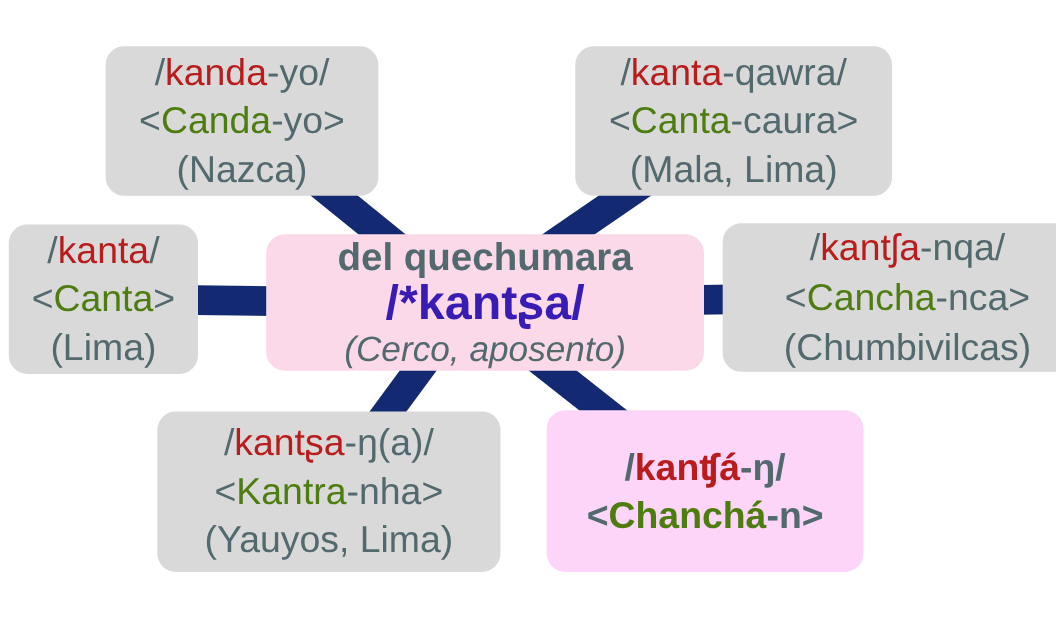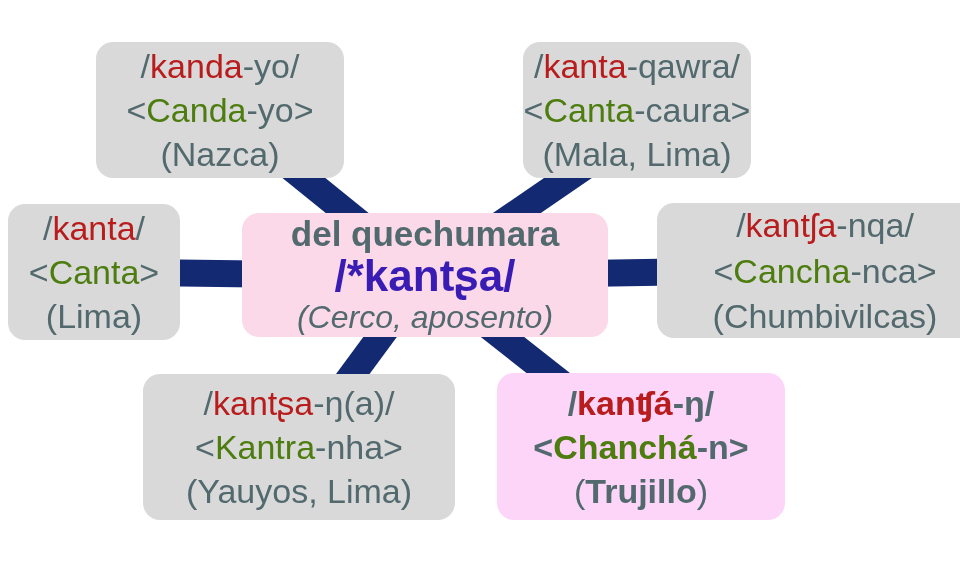--- a/index.html
+++ b/index.html
@@ -26,23 +26,23 @@
     color:#52696e;
   }
   .gray{background:#d9d9d9;}
   .pink-center{background:#fbd9e9;}
   .pink-hi{background:#fcd5f9;}
   .slate{color:#52696e;}
   .blue{color:#b91c1c;}
   .green{color:#4d7c0f;}
   .violet{color:#381cb4;}
   .nazca{left:96px;top:42px;width:248px;height:136px;}
-  .mala{left:523px;top:42px;width:228px;height:136px;}
+  .mala{left:523px;top:42px;width:288px;height:136px;}
   .lima{left:8px;top:204px;width:172px;height:136px;}
-  .center-box{left:242px;top:213px;width:366px;height:124px;}
+  .center-box{left:242px;top:213px;width:398px;height:124px;}
   .center-box .title{font-weight:700;font-size:35px;line-height:42px;}
   .center-box .recon{font-weight:700;font-size:44px;line-height:42px;}
   .center-box .gloss{font-style:italic;font-size:32px;line-height:41px;}
   .chumbivilcas{left:657px;top:203px;width:336px;height:135px;justify-content:space-between;}
   .yauyos{left:143px;top:374px;width:312px;height:146px;}
   .trujillo{left:497px;top:373px;width:288px;height:147px;font-weight:700;}
   .trujillo .paren{font-weight:400;}
 </style>
 </head>
 <body>
@@ -90,16 +90,15 @@
 
   <div class="box gray yauyos">
     <div><span class="slate">/</span><span class="blue">kantʂa</span><span class="slate">-ŋ(a)/</span></div>
     <div><span class="slate">&lt;</span><span class="green">Kantra</span><span class="slate">-nha&gt;</span></div>
     <div class="slate">(Yauyos, Lima)</div>
   </div>
 
   <div class="box pink-hi trujillo">
     <div><span class="slate">/</span><span class="blue">kanʧá</span><span class="slate">-ŋ/</span></div>
     <div><span class="slate">&lt;</span><span class="green">Chanchá</span><span class="slate">-n&gt;</span></div>
-    <div class="slate"><span class="paren">(</span><span>Trujillo</span><span class="paren">)</span></div>
   </div>
 
 </div>
 
 </body></html>

